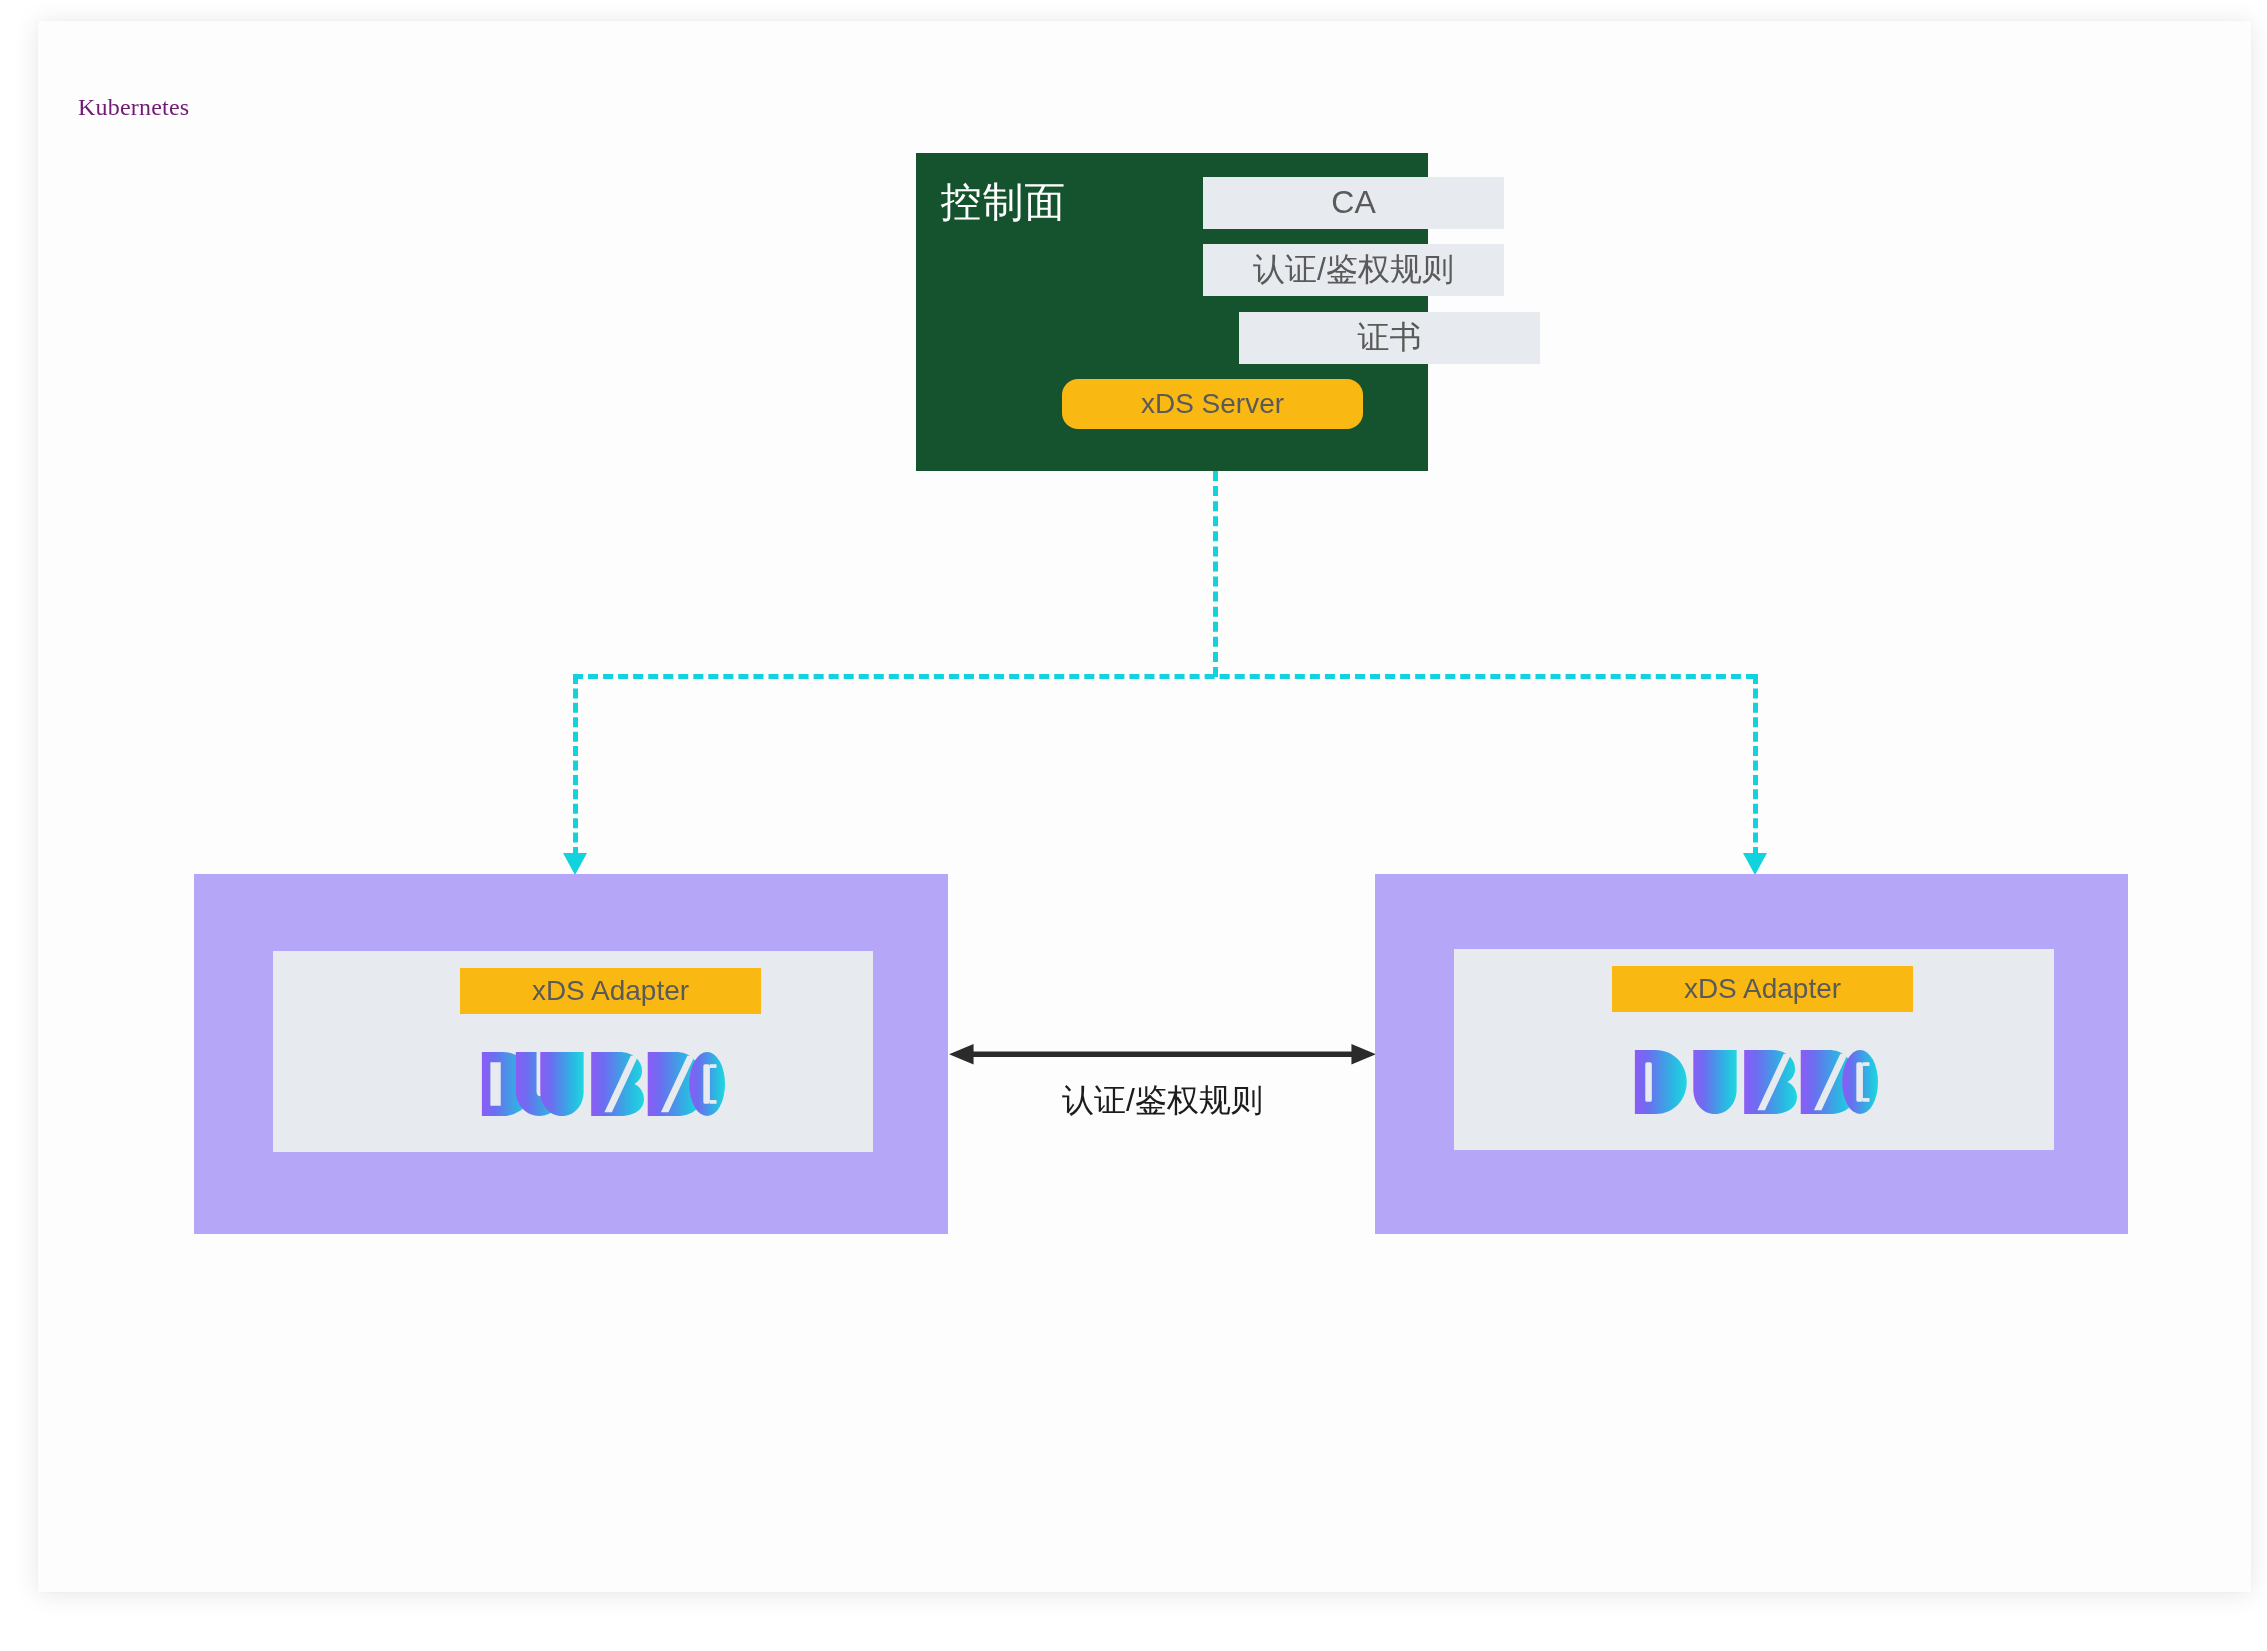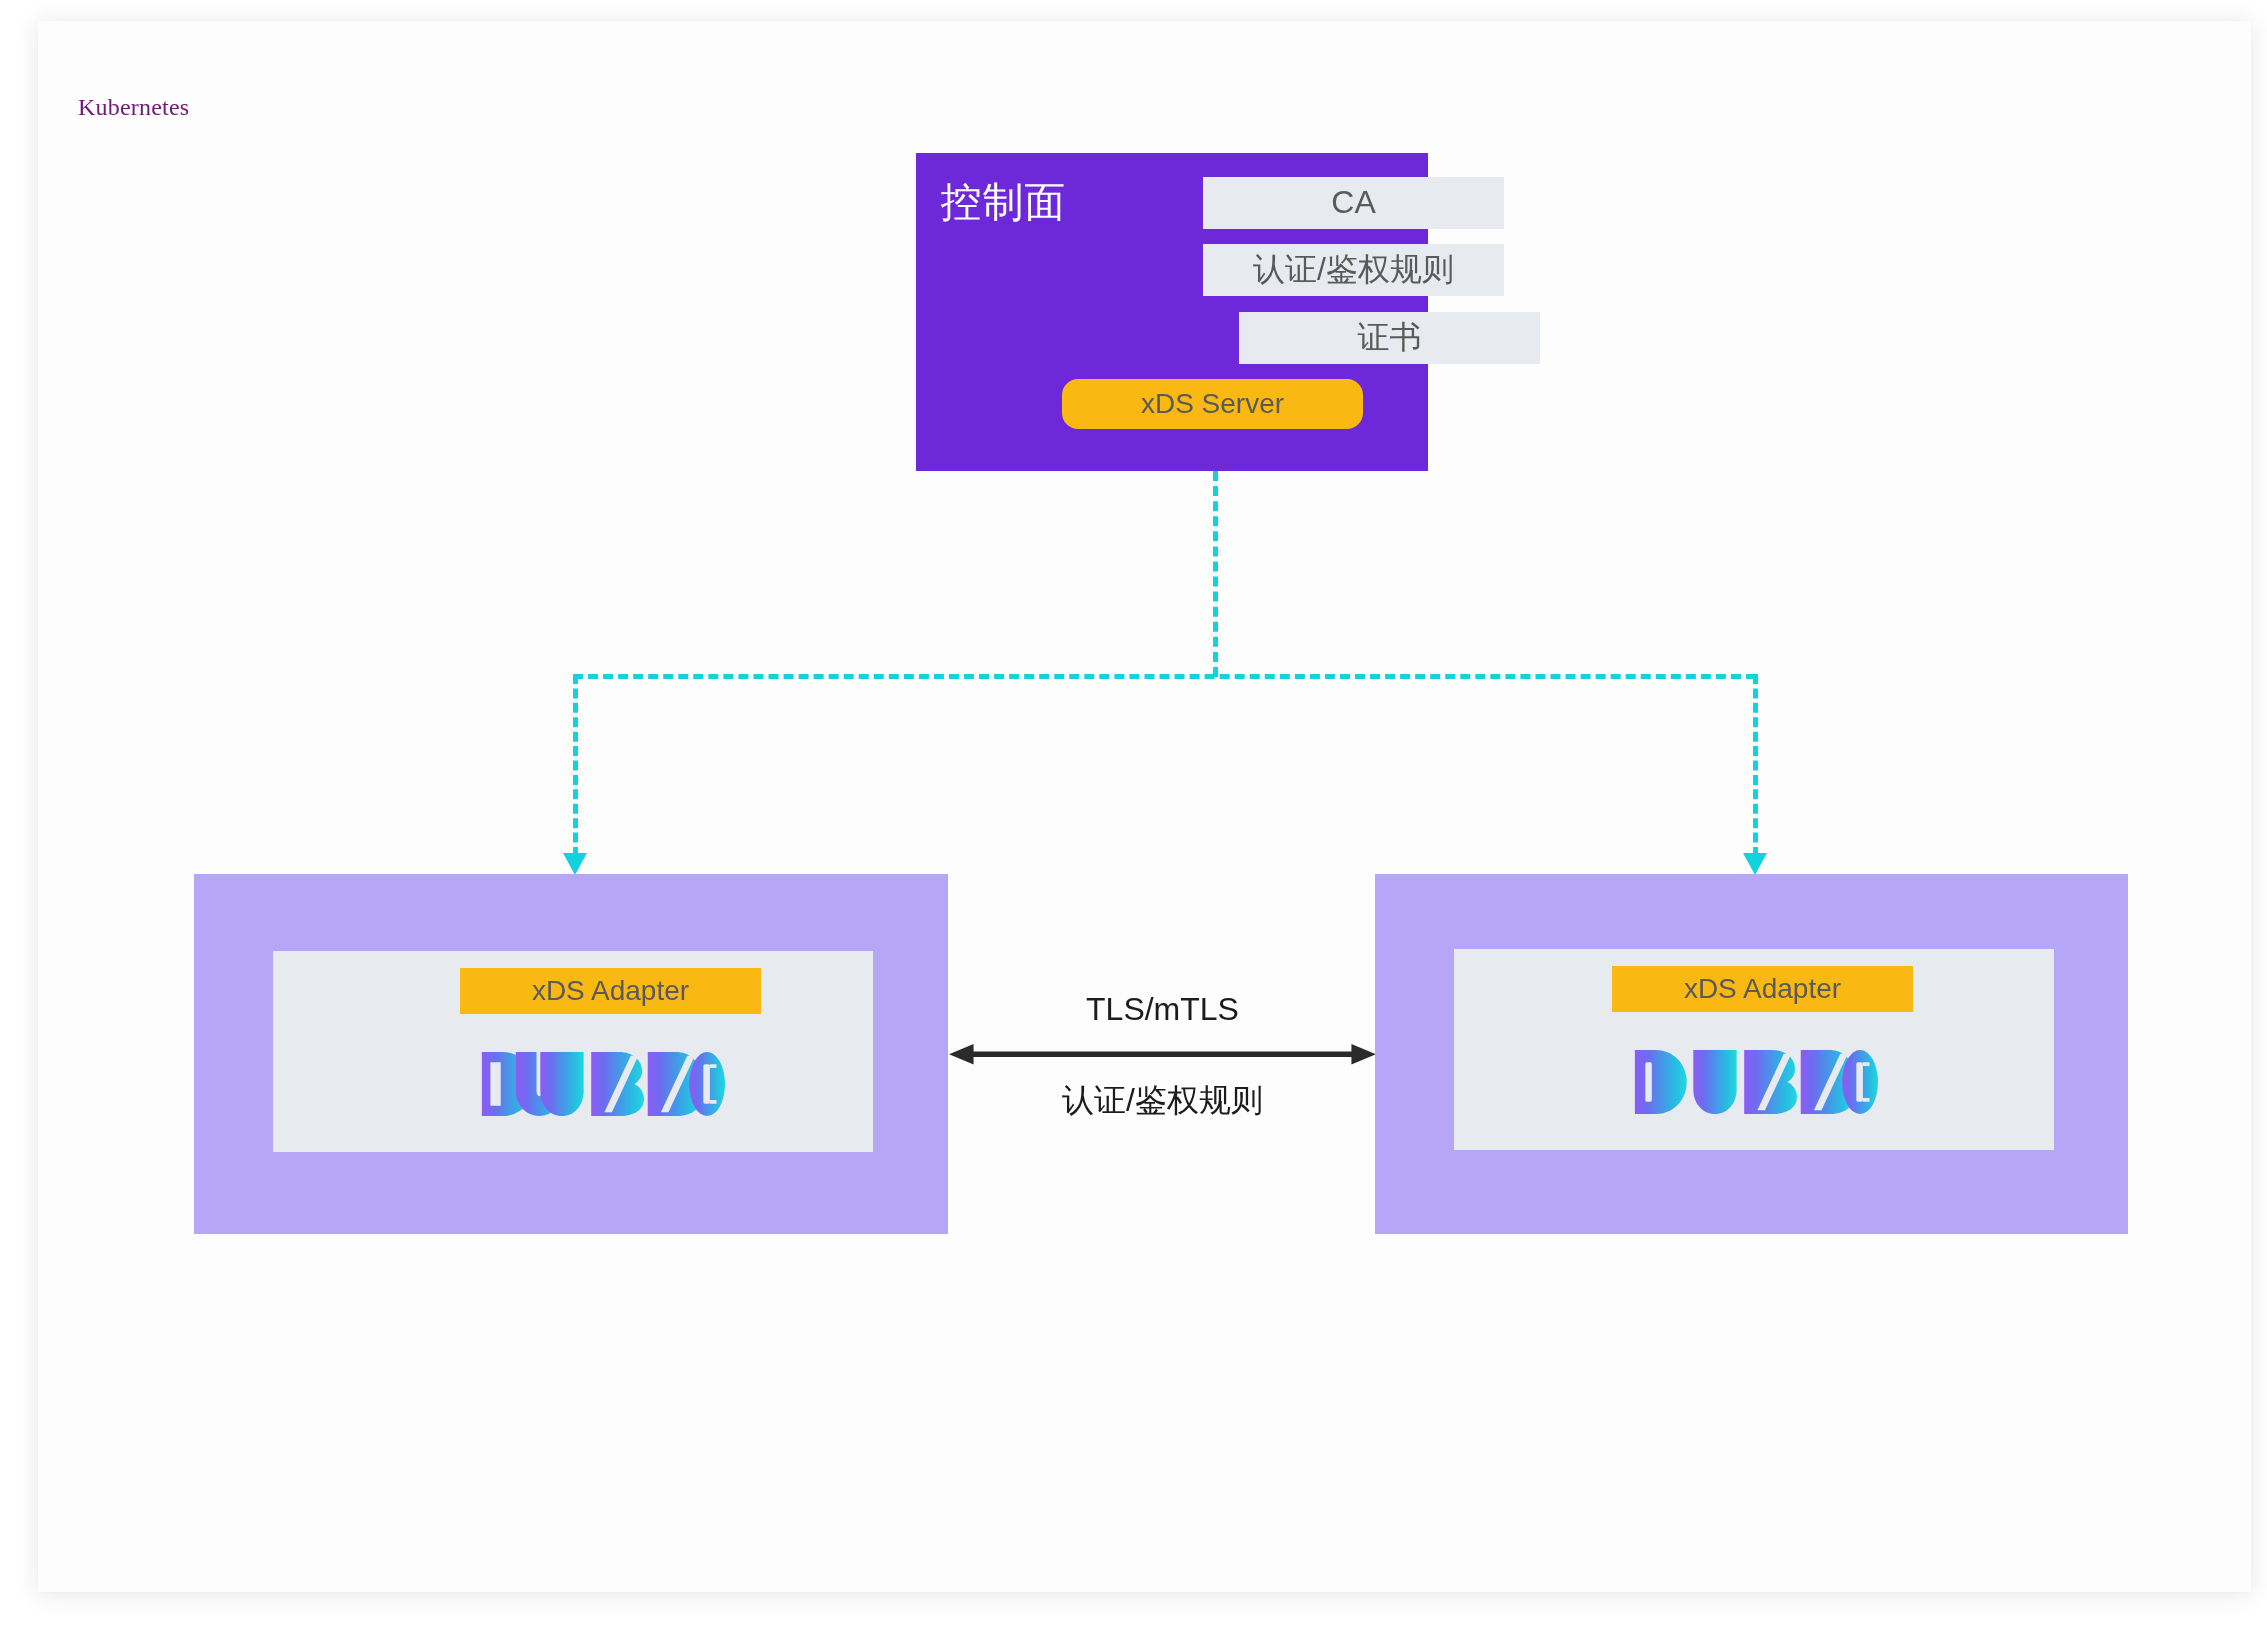--- a/index.html
+++ b/index.html
@@ -40,21 +40,21 @@
     font-family: Liberation Serif, serif;
   }
 
   
   #control-plane {
     position: absolute;
     left: 878px;
     top: 132px;
     width: 512px;
     height: 318px;
-    background: #6d28d9;
+    background: #14532d;
   }
   #control-plane-title {
     position: absolute;
     left: 24.5px;
     top: 21.7px;
     font-size: 41px;
     color: #ffffff;
     white-space: nowrap;
     letter-spacing: 0.9px;
   }
@@ -272,21 +272,20 @@
             <ellipse cx="241" cy="36" rx="19" ry="34"></ellipse>
             <rect x="237" y="15" width="7" height="42" rx="2" fill="#e7eaee"></rect>
             <rect x="244" y="15" width="7" height="4" fill="#e7eaee"></rect>
             <rect x="244" y="53" width="7" height="4" fill="#e7eaee"></rect>
           </g>
         </svg>
       </div>
     </div>
   </div>
 
-  <div id="tls-label-top" class="link-label">TLS/mTLS</div>
 
   <div id="tls-link">
     <svg viewBox="0 0 453 26" xmlns="http://www.w3.org/2000/svg">
       <line x1="22" y1="13" x2="431" y2="13" stroke="#2b2b2b" stroke-width="6"></line>
       <polygon points="0,13 26,2 26,24" fill="#2b2b2b"></polygon>
       <polygon points="453,13 427,2 427,24" fill="#2b2b2b"></polygon>
     </svg>
   </div>
 
   <div id="tls-label-bottom" class="link-label">认证/鉴权规则</div>

